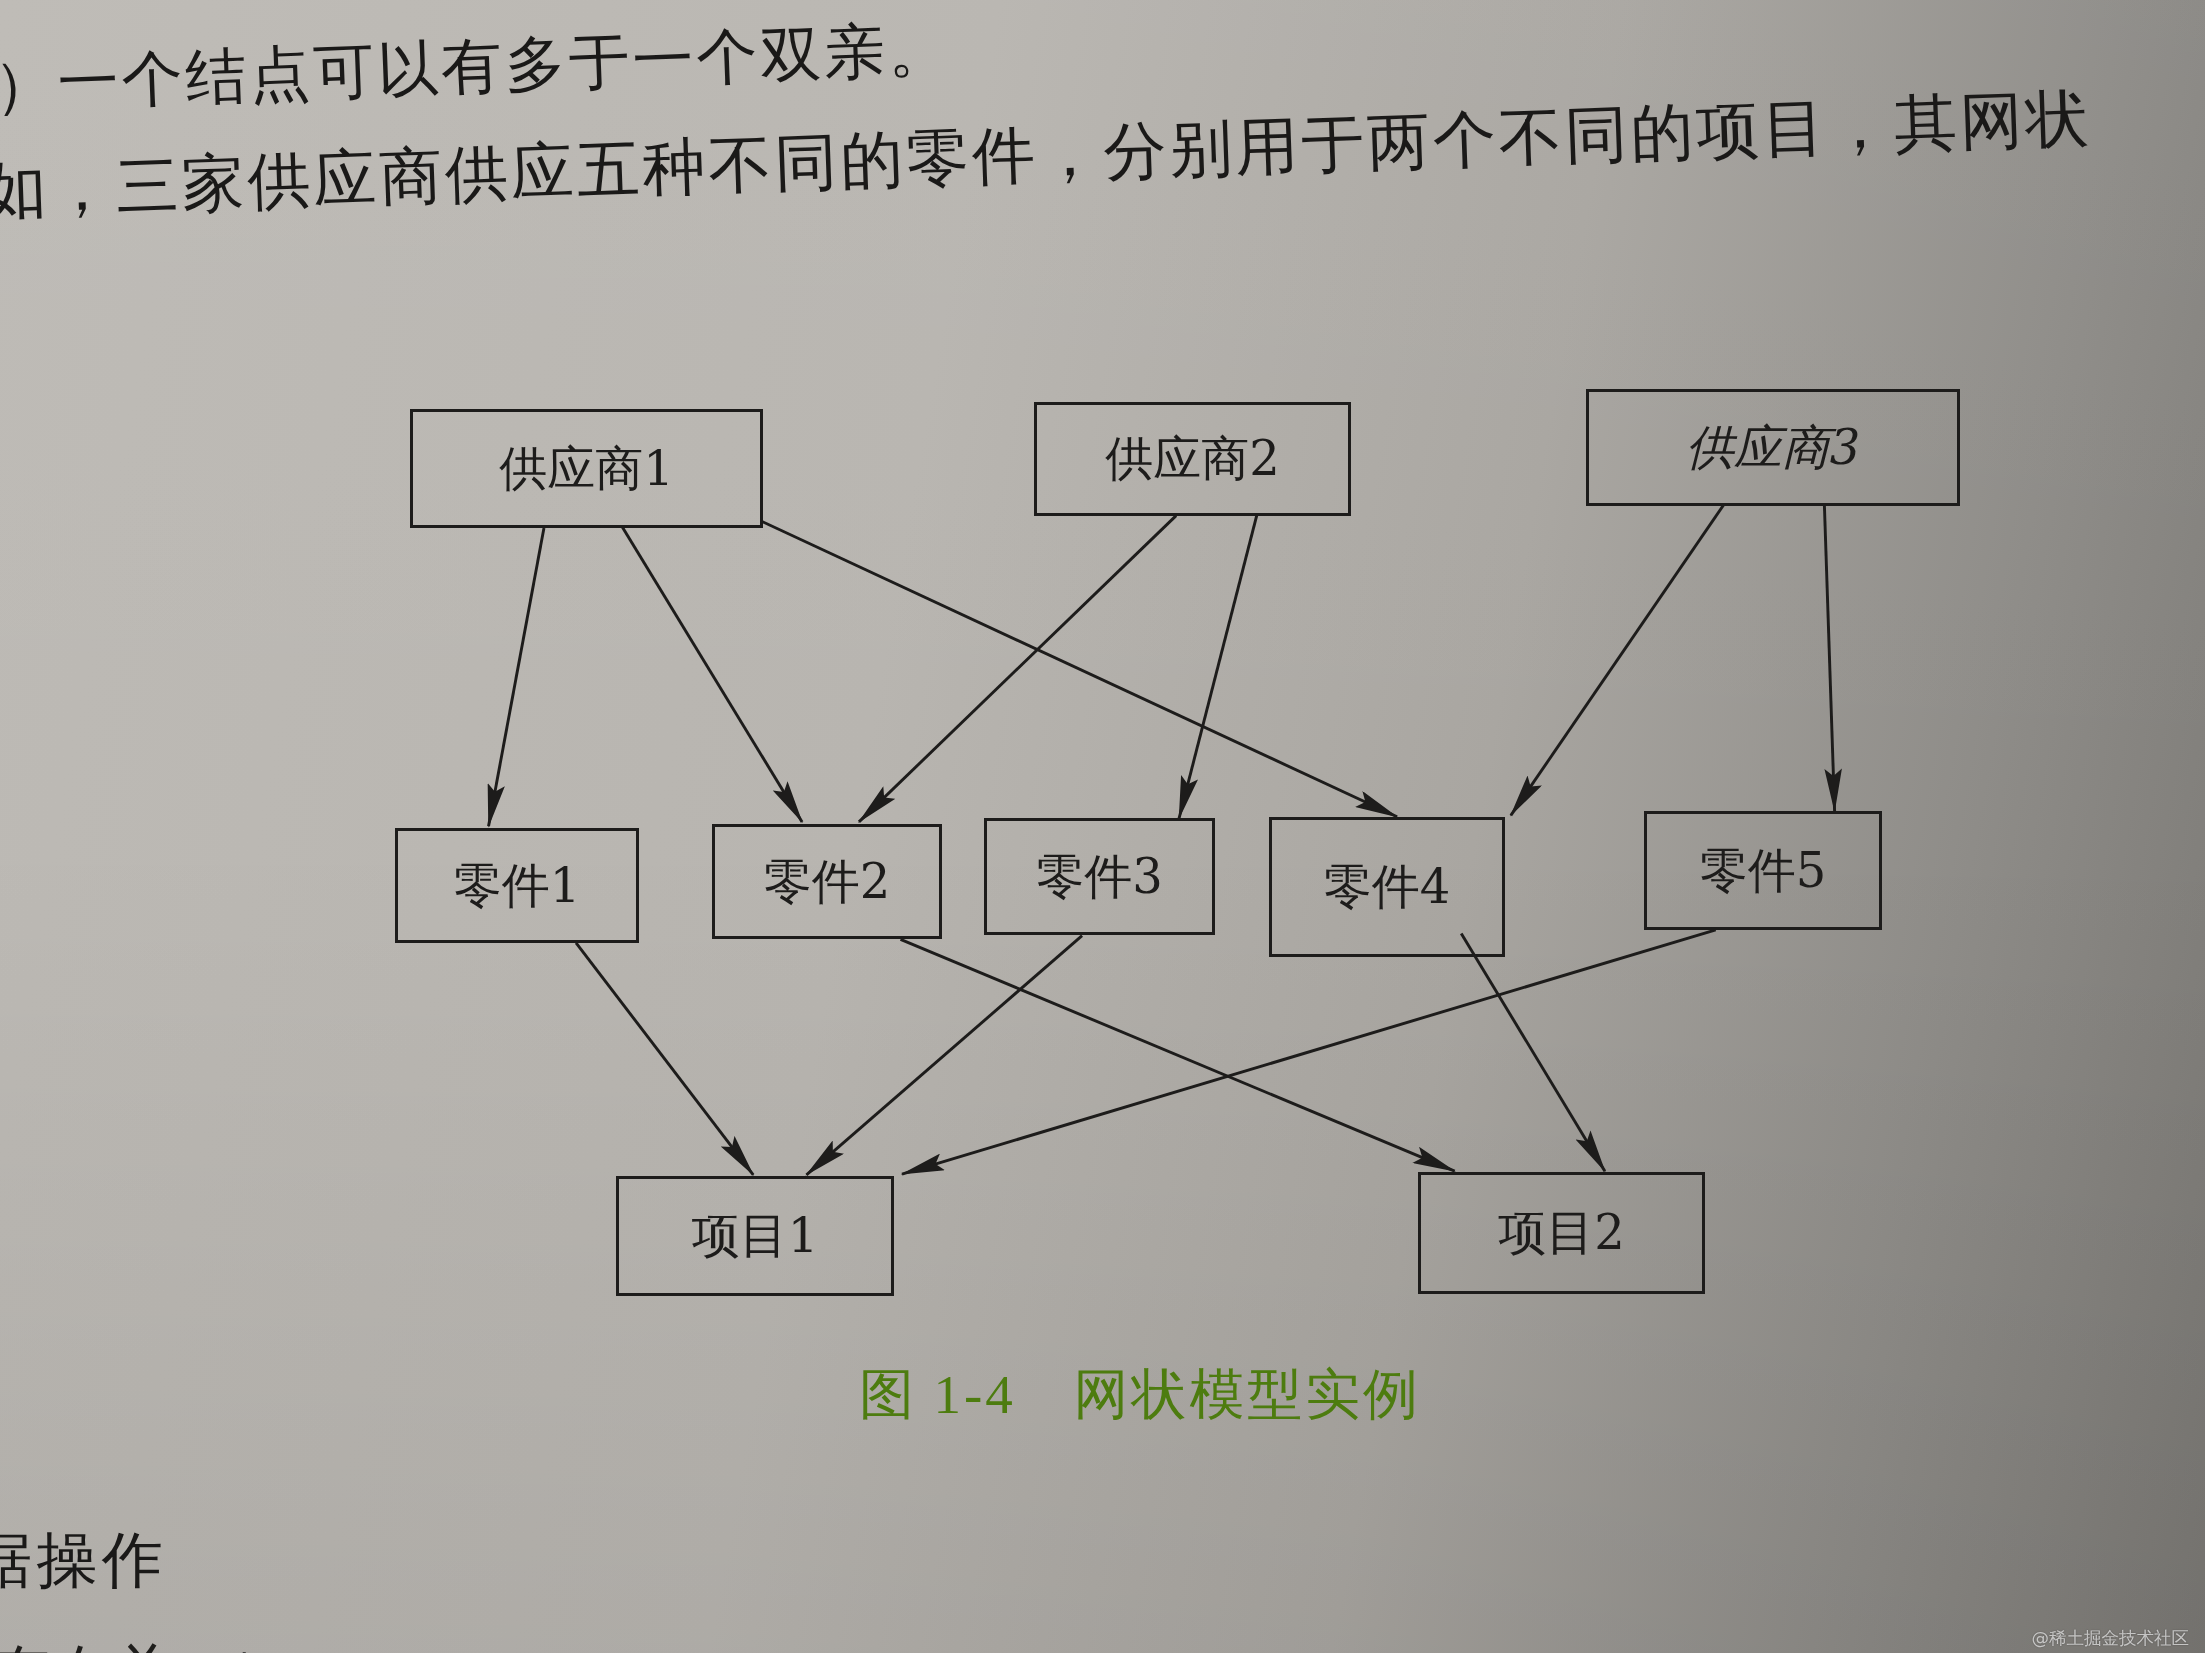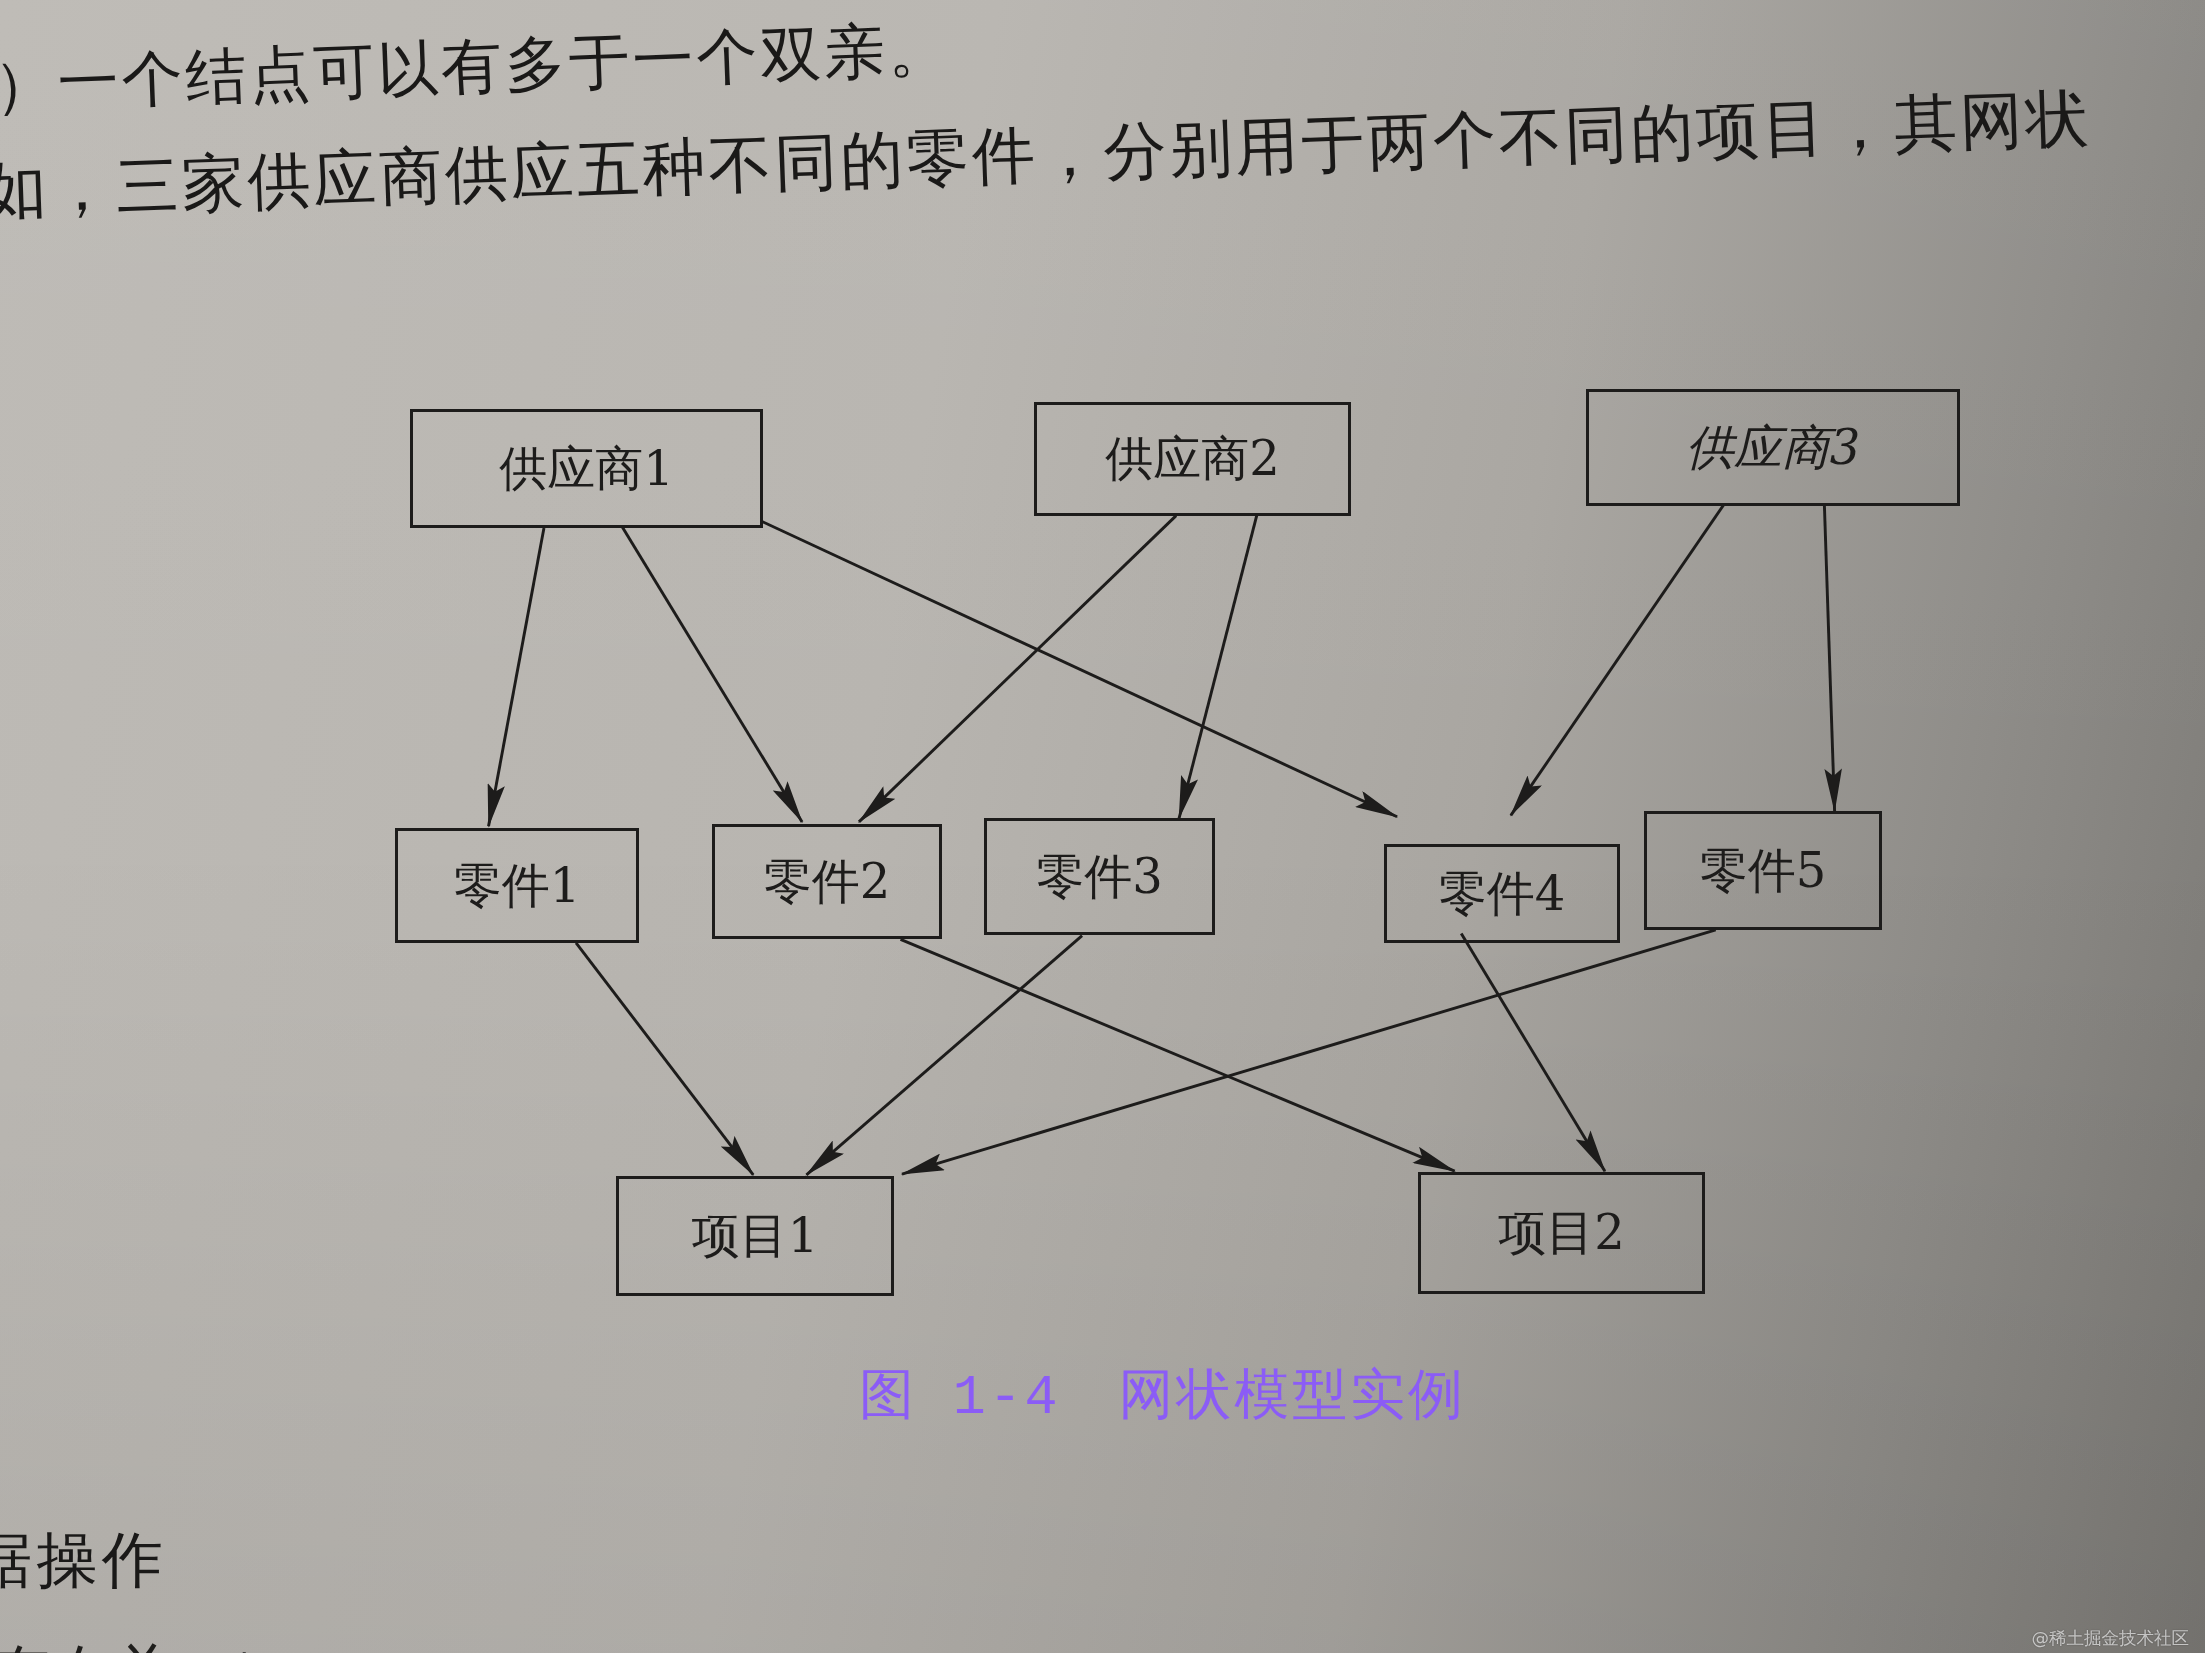--- a/index.html
+++ b/index.html
@@ -30,22 +30,22 @@
   .diagram { position: absolute; left: 0; top: 0; width: 2205px; height: 1654px; }
   .node {
     position: absolute; box-sizing: border-box;
     border: 3.6px solid #1d1c1b;
     display: flex; align-items: center; justify-content: center;
     font-family: "DejaVu Serif", "Liberation Serif", serif;
     font-size: 48px; color: #1d1c1b; background: transparent;
   }
   .caption {
     position: absolute; left: 859px; top: 1358px;
-    font-family: Liberation Mono, monospace;
-    font-size: 55px; color: #8b5cf6; white-space: nowrap; letter-spacing: 2.9px;
+    font-family: Liberation Serif, serif;
+    font-size: 55px; color: #4d7c0f; white-space: nowrap; letter-spacing: 2.9px;
   }
   .caption .fig-num { margin-right: 58px; }
   .watermark {
     position: absolute; right: 16px; bottom: 4.4px;
     font-family: "DejaVu Sans", "Liberation Sans", sans-serif;
     font-size: 17.5px; color: rgba(235,235,235,0.75);
     text-shadow: 0 0 1.5px rgba(0,0,0,0.4);
   }
   svg.edges { position: absolute; left: 0; top: 0; }
 </style>
@@ -95,21 +95,21 @@
 
   <div class="node" style="left:395px;top:828px;width:244px;height:115px;">
     <span>零件1</span>
   </div>
   <div class="node" style="left:712px;top:824px;width:230px;height:115px;">
     <span>零件2</span>
   </div>
   <div class="node" style="left:984px;top:818px;width:231px;height:117px;">
     <span>零件3</span>
   </div>
-  <div class="node" style="left:1384px;top:817px;width:236px;height:99px;margin-top:27px;">
+  <div class="node" style="left:1269px;top:817px;width:236px;height:140px;">
     <span>零件4</span>
   </div>
   <div class="node" style="left:1644px;top:811px;width:238px;height:119px;">
     <span>零件5</span>
   </div>
 
   <div class="node" style="left:616px;top:1176px;width:278px;height:120px;">
     <span>项目1</span>
   </div>
   <div class="node" style="left:1418px;top:1172px;width:287px;height:122px;">

